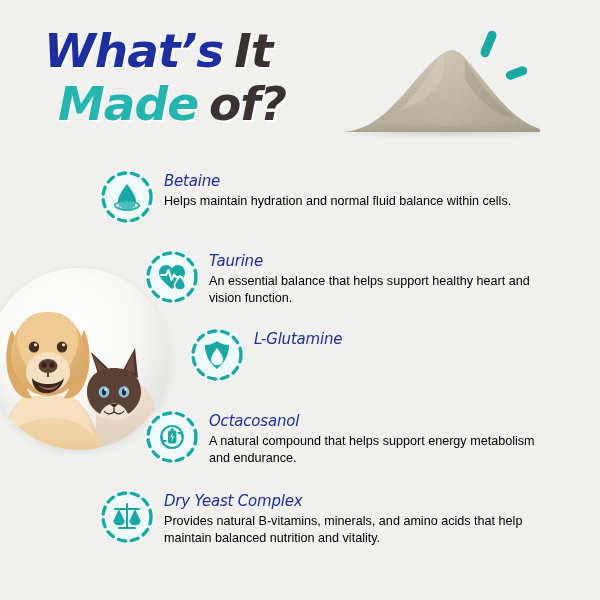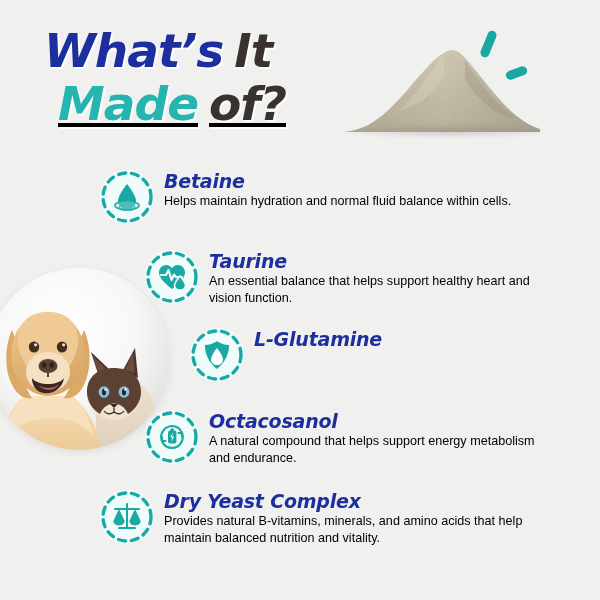--- a/index.html
+++ b/index.html
@@ -33,21 +33,21 @@
   .title-line {
     font-family: "DejaVu Sans", sans-serif;
     font-weight: bold;
     font-style: italic;
     font-size: 47px;
     line-height: 53px;
     letter-spacing: -1px;
     white-space: nowrap;
     text-shadow: 2px 2px 0 rgba(255,255,255,0.85);
   }
-  .title-line-2 { padding-left: 14px; text-decoration: underline; }
+  .title-line-2 { padding-left: 14px; }
   .t-blue  { color: #1d2f9e; }
   .t-dark  { color: #3a322e; }
   .t-teal  { color: #24b5ae; }
   .t-sp    { display: inline-block; width: 11px; }
 
   
   #powder-wrap {
     position: absolute;
     left: 338px;
     top: 42px;
@@ -118,23 +118,23 @@
     width: 54px; height: 54px;
   }
   .icon-badge .glyph {
     position: absolute;
     left: 11px; top: 11px;
     width: 32px; height: 32px;
   }
   .ing-text { padding-top: 2px; }
   .ing-title {
     font-family: "DejaVu Sans", sans-serif;
-    font-weight: bold;
+    font-weight: normal;
     font-style: italic;
-    font-size: 19px;
+    font-size: 15px;
     color: #1d2f9e;
     letter-spacing: -0.2px;
     line-height: 19px;
     margin-bottom: 2px;
     white-space: nowrap;
   }
   .ing-desc {
     font-family: "Liberation Sans", sans-serif;
     font-size: 12.6px;
     line-height: 16.5px;

